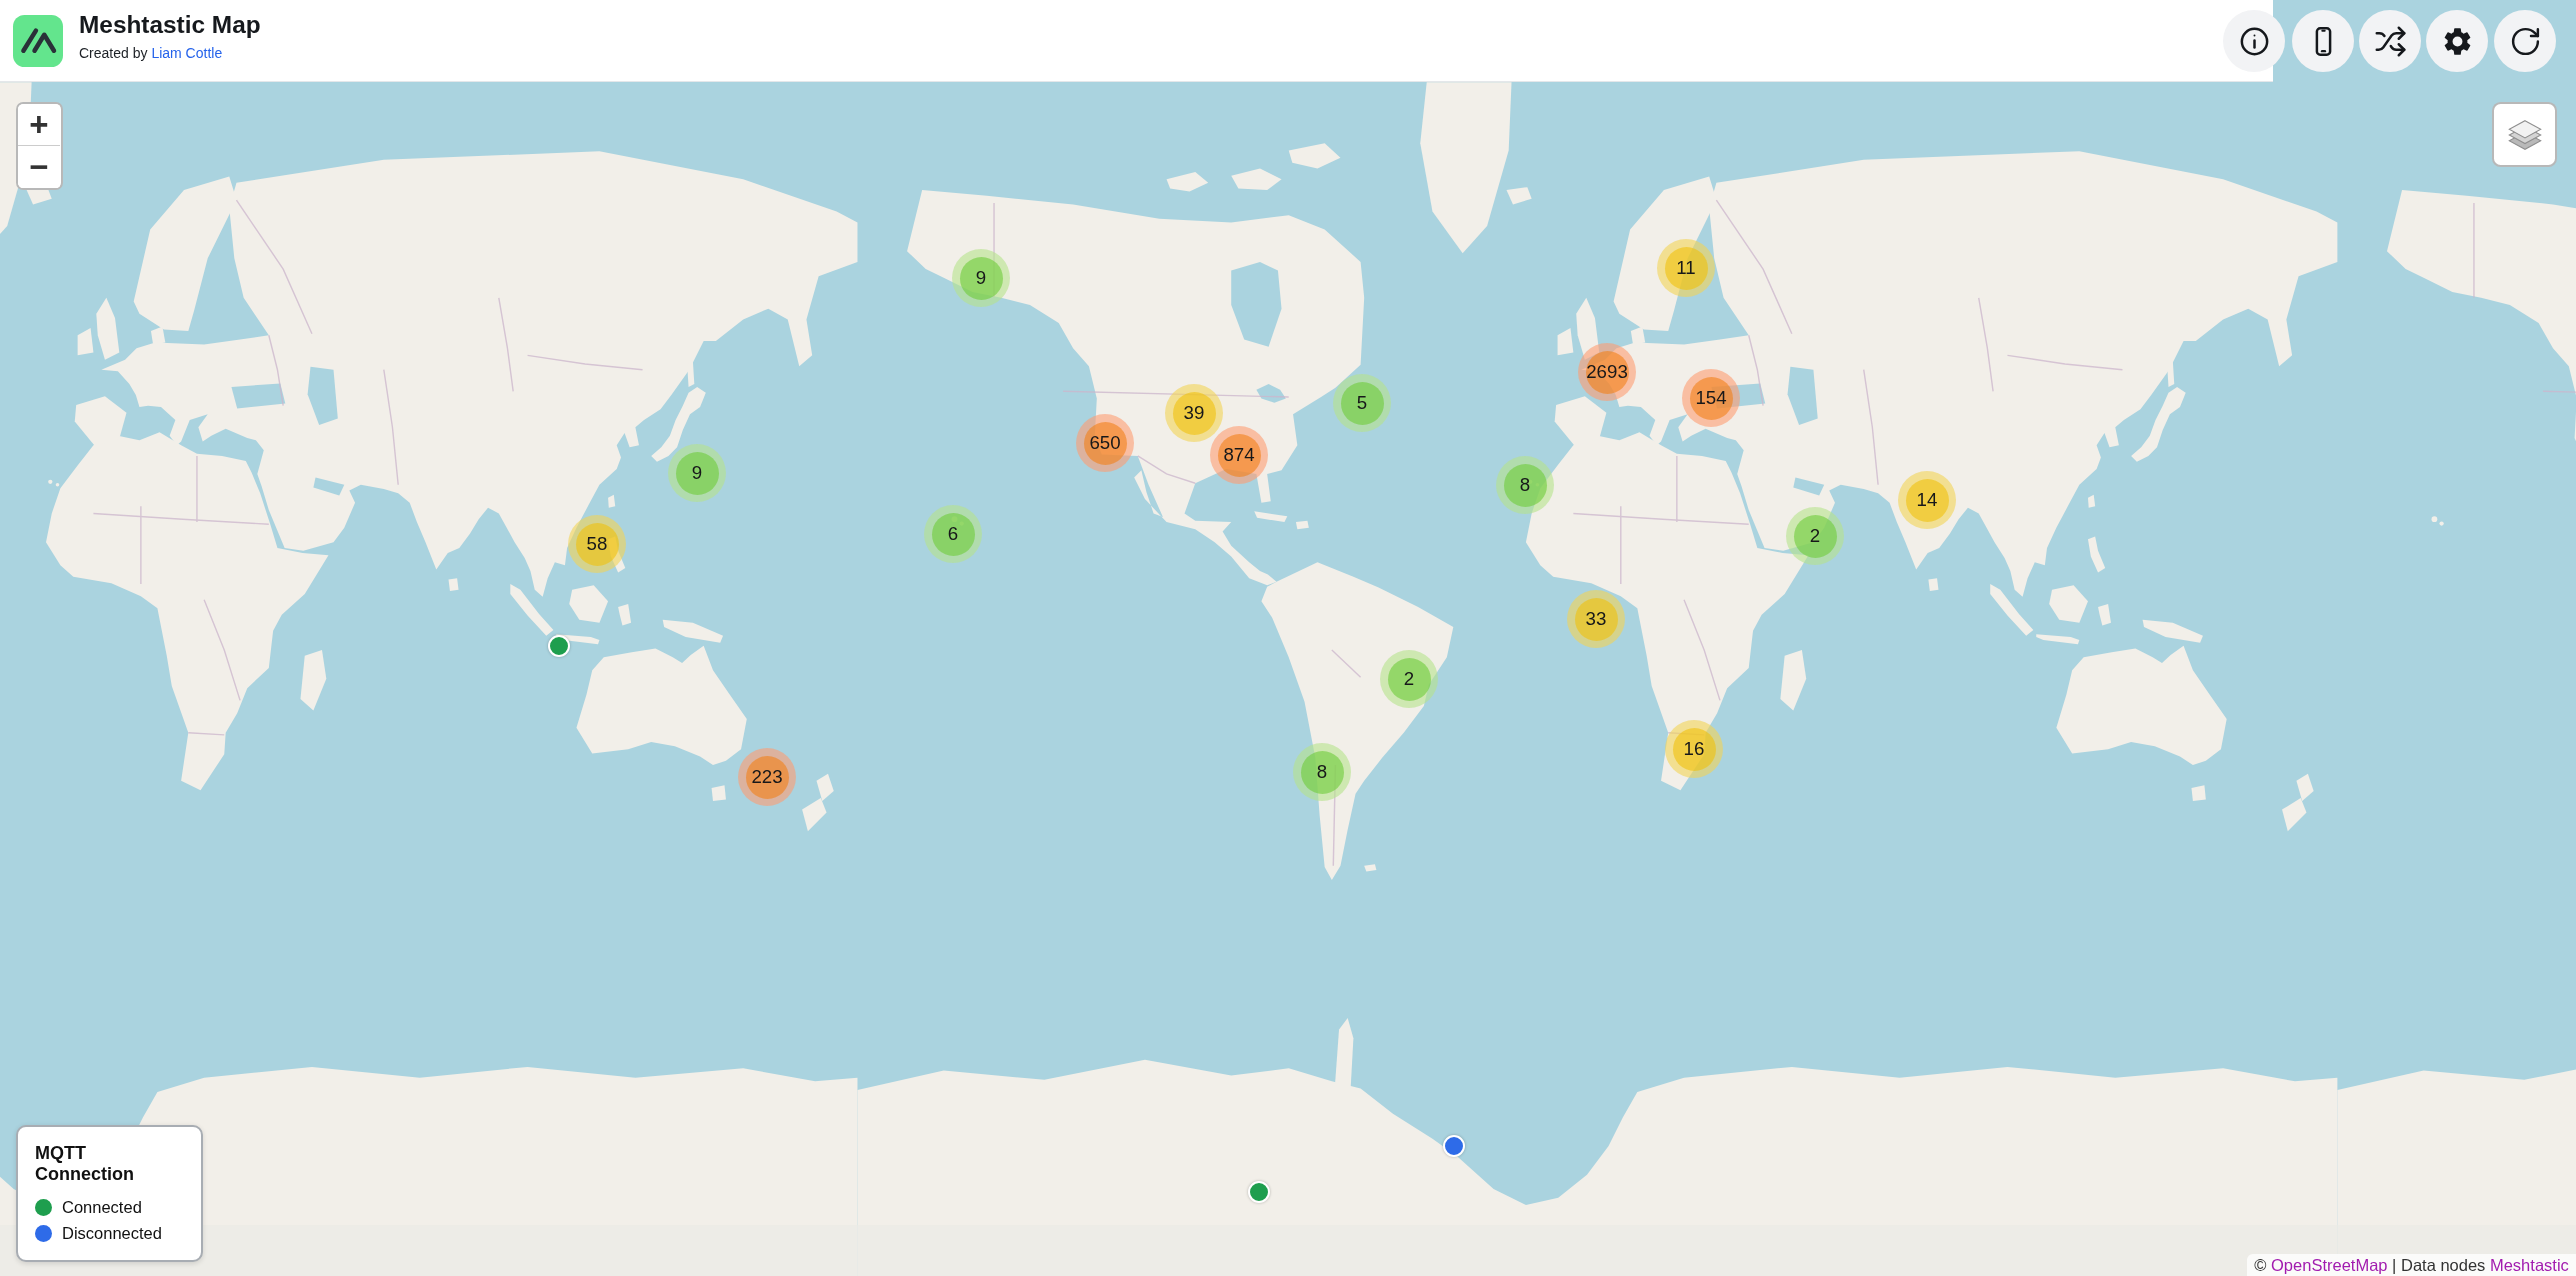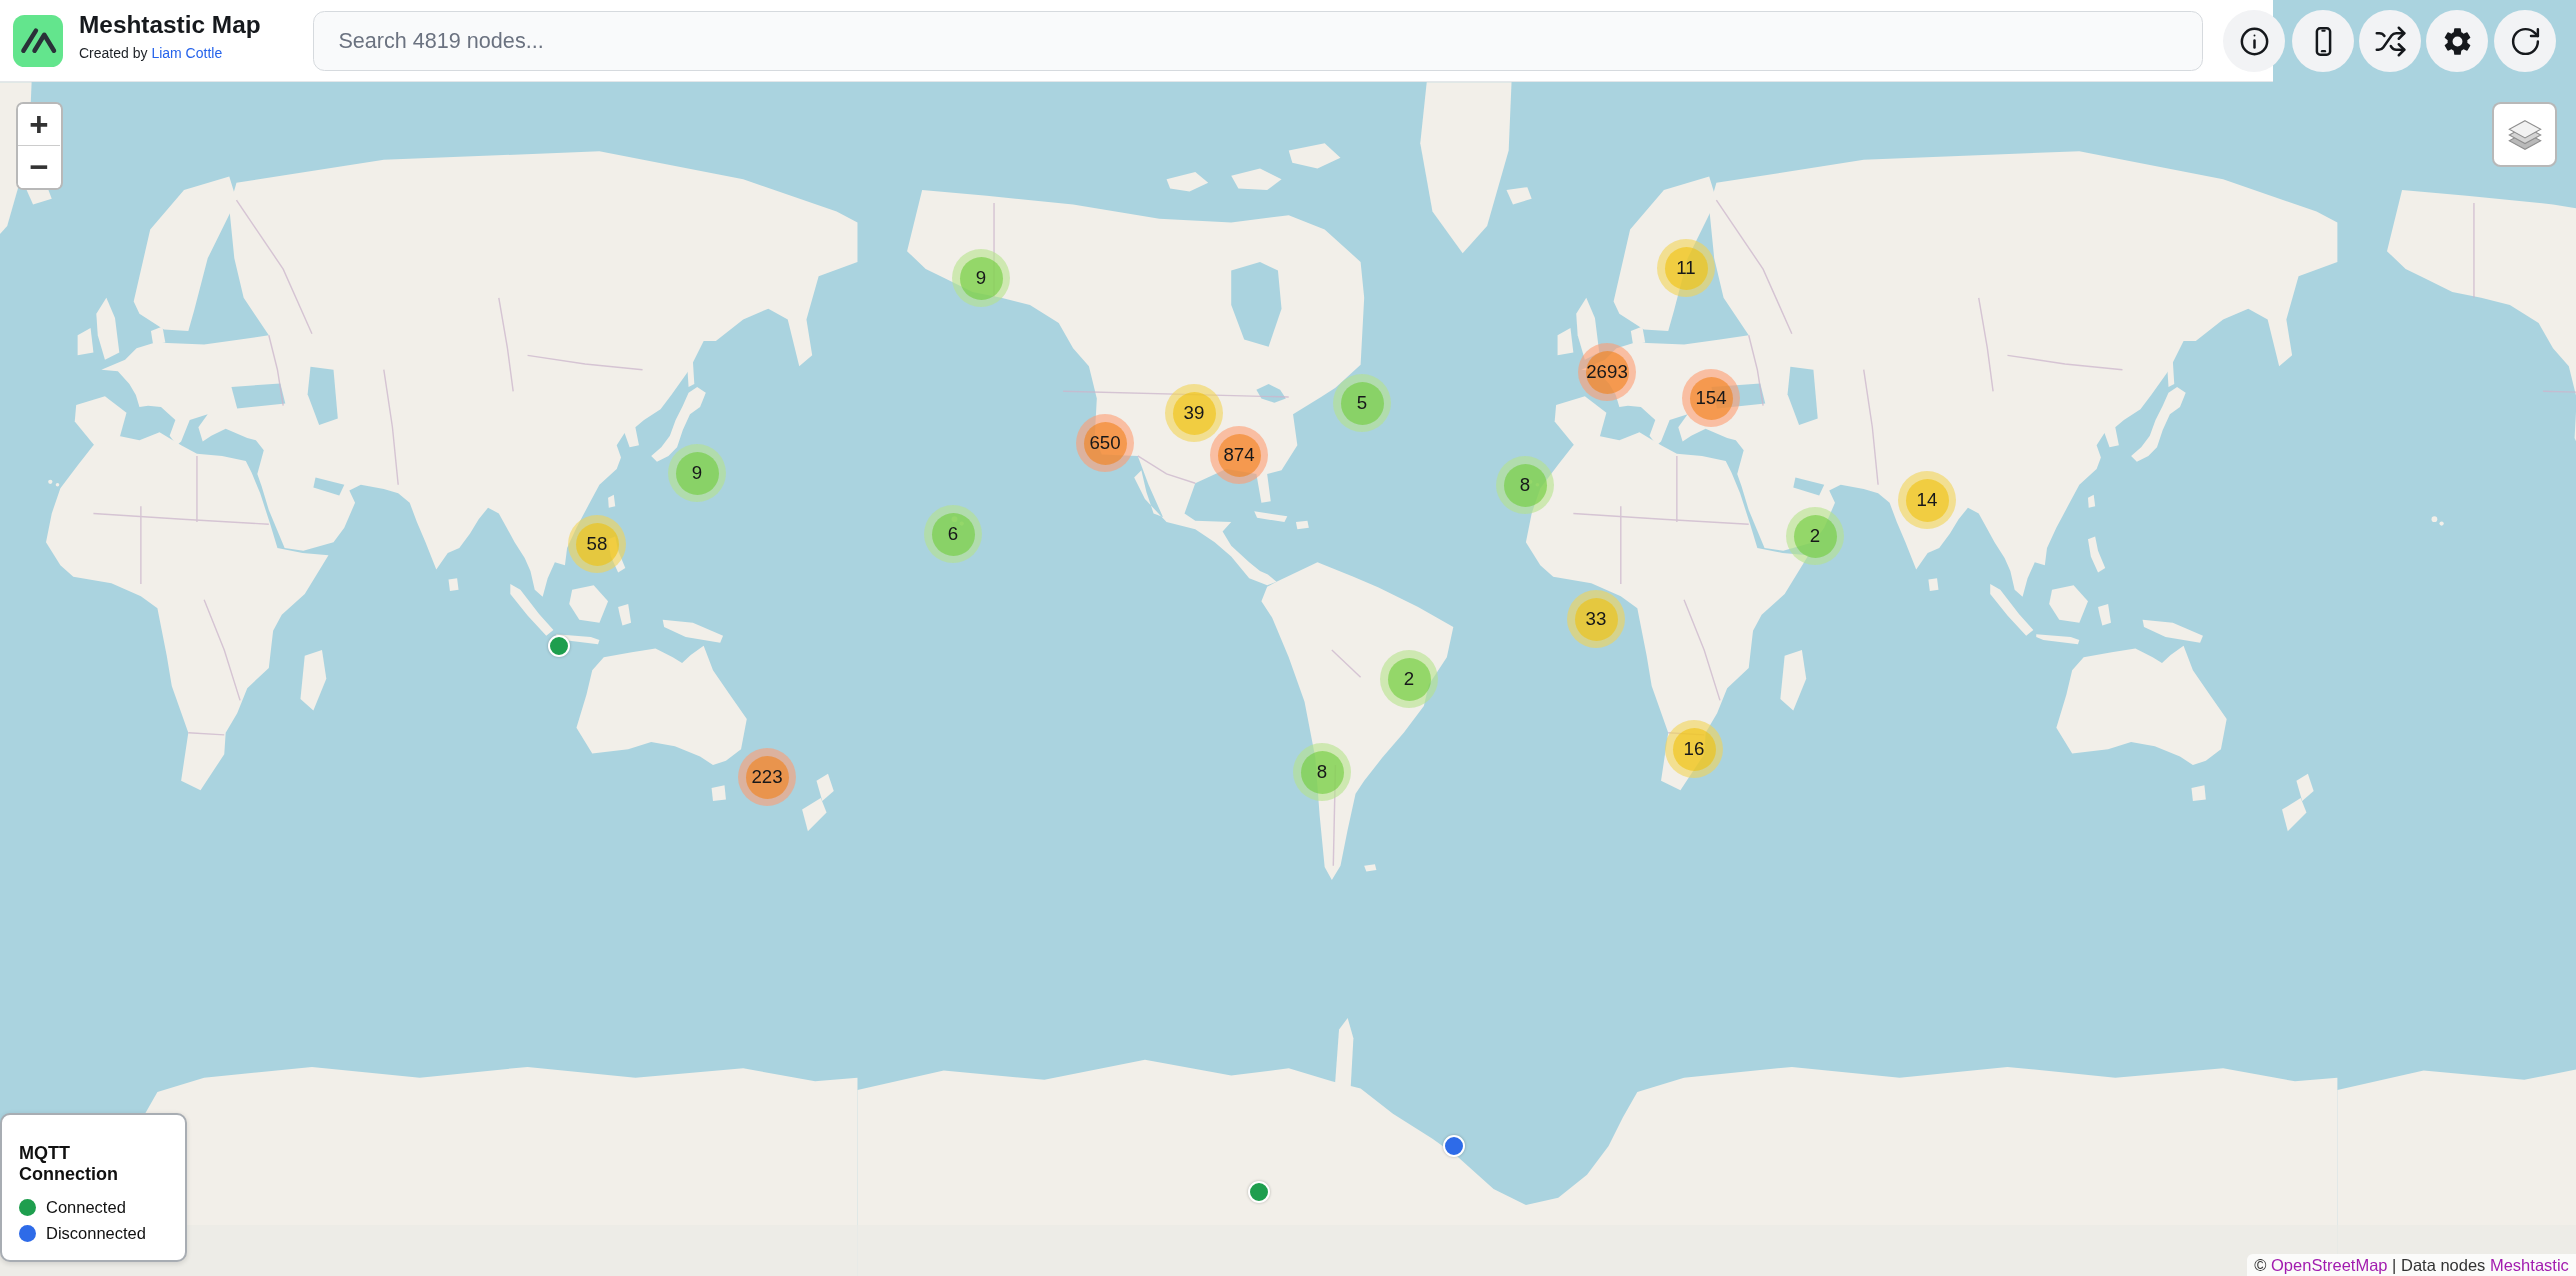--- a/index.html
+++ b/index.html
@@ -47,23 +47,23 @@
     align-items:center; justify-content:center; font-size:33px; font-weight:700;
     color:#333; cursor:pointer; font-family:"Liberation Sans", sans-serif; }
   .zoom-btn:first-child { border-bottom:1.4px solid #ccc; }
 
   
   .layers-ctrl { position:absolute; right:18.7px; top:20px; width:65px; height:65px;
     background:#fff; border:2.9px solid rgba(0,0,0,.28); border-radius:8.6px;
     display:flex; align-items:center; justify-content:center; cursor:pointer; z-index:40; }
 
   
-  .legend { position:absolute; left:0; bottom:15px; width:187px;
+  .legend { position:absolute; left:16px; bottom:15px; width:187px;
     background:#ffffff; border:2.2px solid #a8adb3; border-radius:10px;
-    padding:28px 17px 17px 17px; z-index:40; box-shadow:0 1.4px 5.8px rgba(0,0,0,.12); }
+    padding:16px 17px 17px 17px; z-index:40; box-shadow:0 1.4px 5.8px rgba(0,0,0,.12); }
   .legend-title { font-size:18px; font-weight:700; color:#111; margin-bottom:13px; }
   .legend-row { display:flex; align-items:center; gap:10px; margin-top:7.2px; }
   .legend-dot { width:17px; height:17px; border-radius:50%; flex:0 0 auto; }
   .legend-label { font-size:16.5px; color:#111; }
 
   
   .attribution { position:absolute; right:0; bottom:0; height:23px;
     background:rgba(255,255,255,.78); border-top-left-radius:5.8px;
     display:flex; align-items:center; padding:0 7.2px; font-size:16.5px; color:#333; z-index:40;
     white-space:pre; }
@@ -76,21 +76,20 @@
   <div class="logo">
     <svg viewBox="0 0 72 72" width="50" height="52" fill="none" stroke="#2a3138" stroke-width="6.5" stroke-linecap="round" stroke-linejoin="round">
       <path d="M15 50 L33 21"></path>
         <path d="M31 50 L45 27 L59 50"></path>
     </svg>
   </div>
   <div class="title-block">
     <div class="app-title">Meshtastic Map</div>
     <div class="byline"><span>Created by </span><a href="#">Liam Cottle</a></div>
   </div>
-  <input class="search-input" type="text" placeholder="Search 4819 nodes..." style="">
 
   <button class="icon-btn" style="left:2223px;" aria-label="info">
     <span style="display:flex;">
       <svg viewBox="0 0 24 24" fill="none" stroke="currentColor" stroke-width="1.8" stroke-linecap="round" width="33" height="33">
         <circle cx="12" cy="12" r="9.2"></circle>
           <path d="M12 11.2v5.2"></path>
           <circle cx="12" cy="7.6" r="0.7" fill="currentColor" stroke="none"></circle>
       </svg>
     </span>
   </button>

